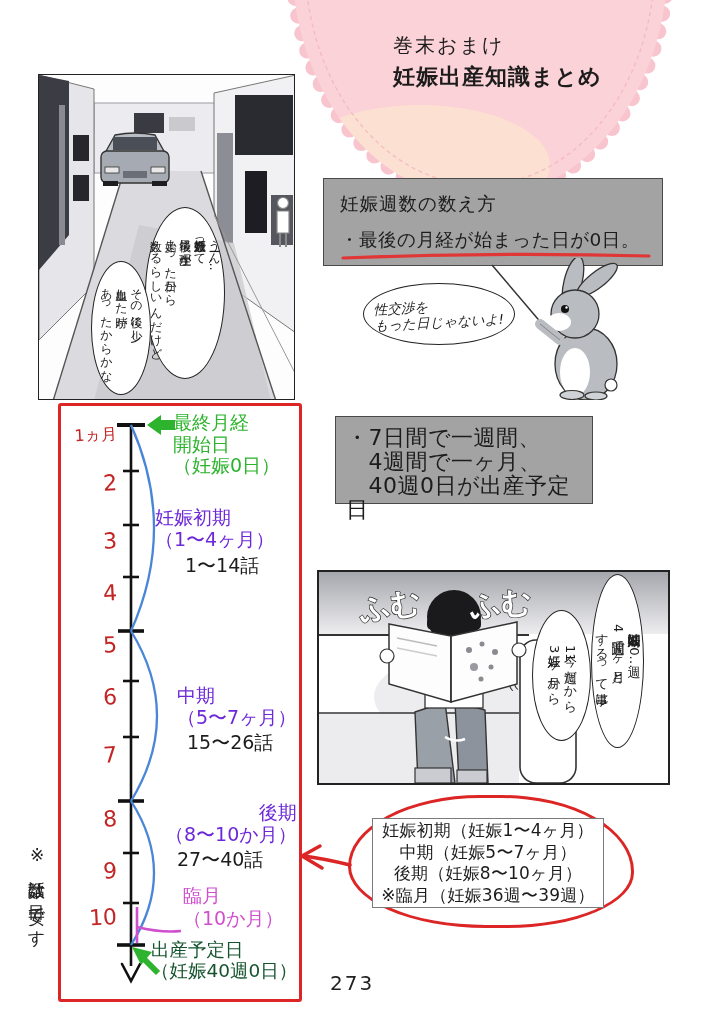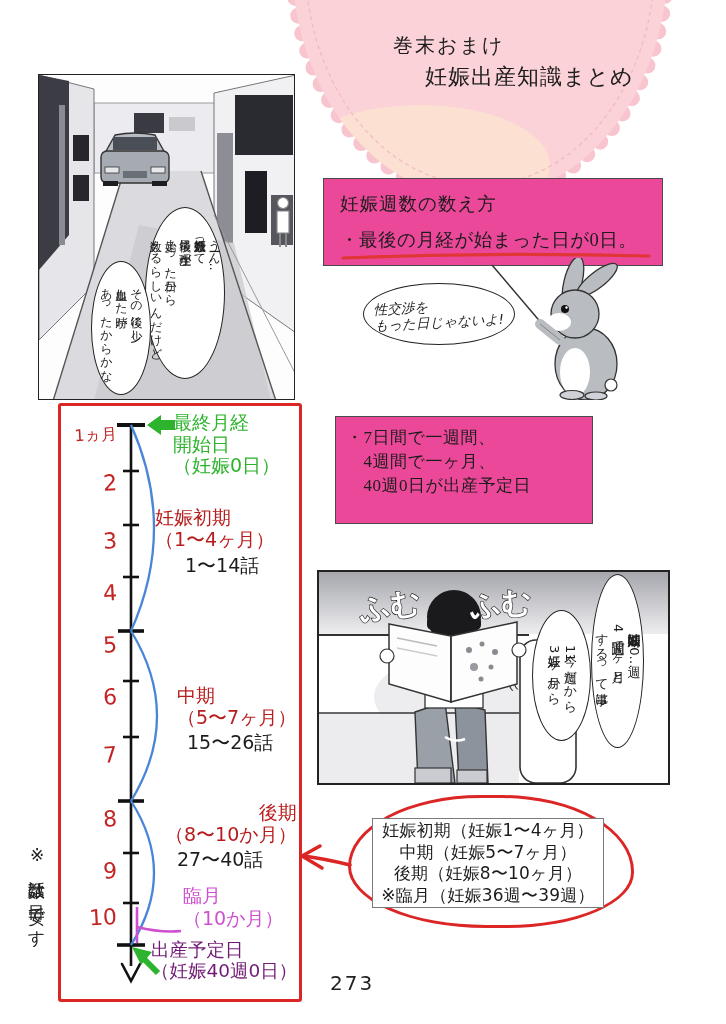--- a/index.html
+++ b/index.html
@@ -7,59 +7,59 @@
   body{font-family:"DejaVu Sans",sans-serif;}
   #page{position:relative;width:726px;height:1024px;background:#fff;overflow:hidden;color:#1c1c1c;}
   .abs{position:absolute;}
   .pre{white-space:pre-line;}
 
   
   #doily{left:0;top:0;pointer-events:none;}
   .hdr{left:393px;top:32px;width:300px;}
   .hdr .kicker{font-size:20px;letter-spacing:2px;color:#1c1c1c;}
   .hdr .byline{font-size:20px;letter-spacing:2px;margin-top:24px;}
-  .hdr .title{font-size:22px;font-weight:normal;letter-spacing:1px;margin-top:3px;margin-left:32px;}
+  .hdr .title{font-size:22px;font-weight:bold;letter-spacing:1px;margin-top:3px;}
 
   
   .panel{border:2px solid #222;background:#fff;overflow:hidden;}
   #street-panel{left:38px;top:74px;width:257px;height:326px;border-width:1.5px;}
   #reading-panel{left:317px;top:570px;width:353px;height:215px;}
 
   .vbubble{background:#fff;border:1.6px solid #222;border-radius:50%;
            display:flex;align-items:center;justify-content:center;text-align:left;}
   .vtext{writing-mode:vertical-rl;text-orientation:mixed;white-space:pre-line;}
 
   #street-b1{left:106px;top:132px;width:80px;height:172px;font-size:12px;line-height:14.6px;z-index:2;}
   #street-b2{left:52px;top:186px;width:60px;height:134px;font-size:12px;line-height:15px;z-index:3;}
   #read-b1{left:272px;top:2px;width:53px;height:174px;font-size:13px;line-height:16px;z-index:2;}
   #read-b2{left:213px;top:38px;width:59px;height:131px;font-size:13px;line-height:16.5px;z-index:3;}
 
   
-  .infobox{background:#ec4899;border:1.6px solid #4a4a4a;font-family:Liberation Serif, serif;}
+  .infobox{background:#a3a3a3;border:1.6px solid #4a4a4a;}
   #counting-box{left:323px;top:178px;width:340px;height:88px;padding:12px 14px 6px 16px;}
   #counting-box .t{font-size:18.5px;letter-spacing:1px;}
   #counting-box .p{font-size:18.5px;margin-top:11px;letter-spacing:.5px;}
-  #weeks-box{left:335px;top:416px;width:258px;height:108px;padding:9px 10px;font-size:17px;line-height:24px;letter-spacing:.5px;}
+  #weeks-box{left:335px;top:416px;width:258px;height:88px;padding:9px 10px;font-size:22px;line-height:24px;letter-spacing:.5px;}
 
   
   #rabbit-bubble{left:363px;top:283px;width:152px;height:62px;border-radius:50%;background:#fff;
       border:1.6px solid #222;display:flex;align-items:center;justify-content:center;z-index:2;}
   #rabbit-bubble .txt{font-size:13.5px;line-height:16px;transform:rotate(-3deg);white-space:pre-line;font-style:italic;}
 
   
   #timeline-box{left:58px;top:403px;width:244px;height:599px;border:3px solid #dc2626;border-radius:3px;background:#fff;}
   .month{position:absolute;left:4px;width:52px;text-align:right;color:#c32525;font-size:22px;
          transform:translateY(-50%) rotate(-3deg);font-weight:500;}
   .month.first{font-size:16px;}
   .tl-label{position:absolute;white-space:pre-line;}
   .lbl-green{color:#2db32d;font-size:19px;line-height:21.5px;}
-  .lbl-blue{color:#b91c1c;font-size:19px;line-height:22px;}
+  .lbl-blue{color:#6d28d9;font-size:19px;line-height:22px;}
   .lbl-black{color:#1c1c1c;font-size:19px;}
   .lbl-magenta{color:#cf4fcf;font-size:19px;line-height:23px;}
-  .lbl-due{color:#701a75;font-size:18.5px;line-height:21px;}
+  .lbl-due{color:#14532d;font-size:18.5px;line-height:21px;}
 
   #side-note{left:26px;top:845px;writing-mode:vertical-rl;font-size:17px;letter-spacing:2px;color:#222;}
 
   
 
   
   #summary-blob{left:348px;top:795px;width:286px;height:133px;border:3.5px solid #dc2626;
      border-radius:50% 50% 48% 52% / 58% 62% 45% 50%;background:#fff;}
   #summary-box{left:372px;top:818px;width:232px;height:90px;border:1.5px solid #7a7a7a;background:#fff;
      display:flex;flex-direction:column;justify-content:center;text-align:center;}

